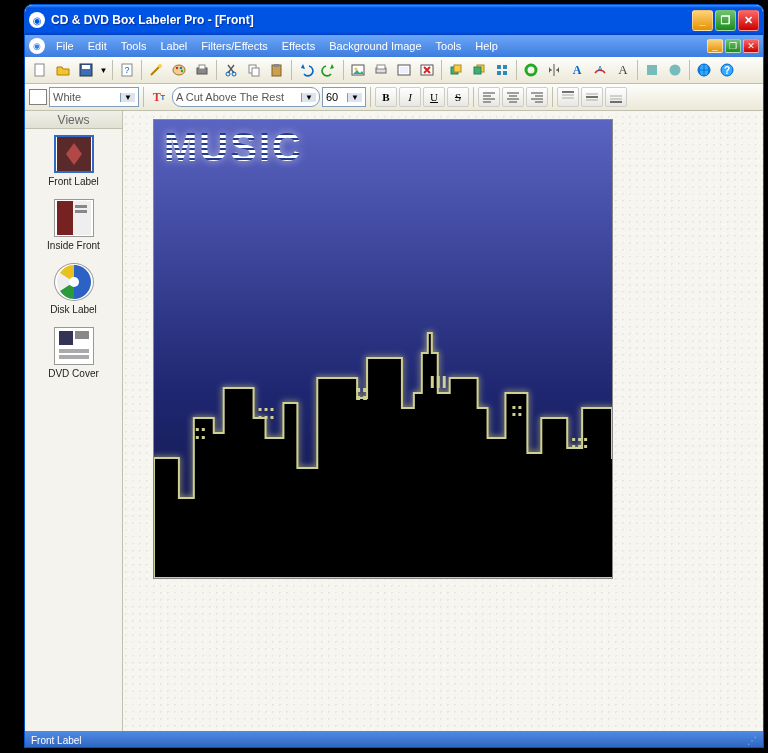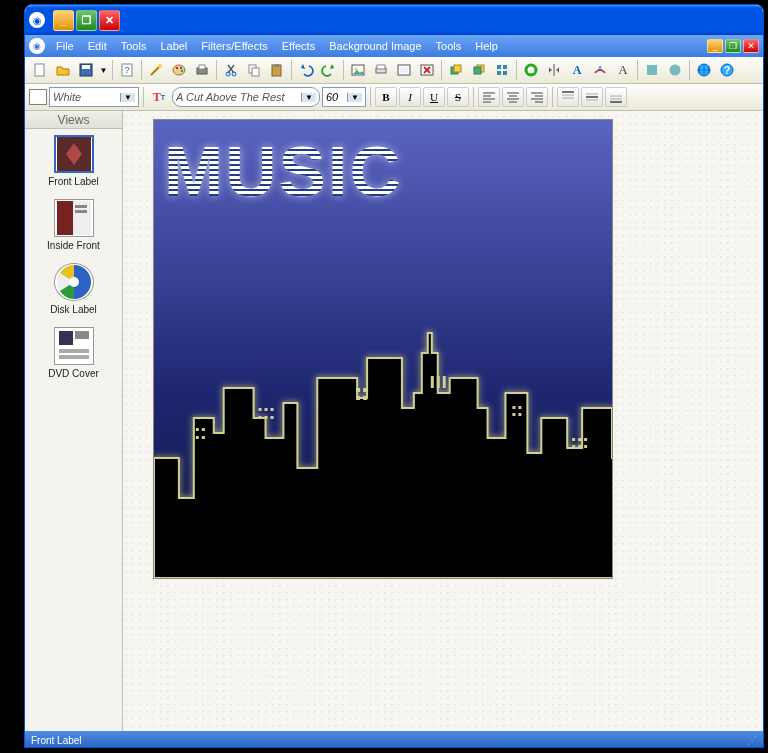--- a/index.html
+++ b/index.html
@@ -38,61 +38,62 @@
   .toolbar { background: linear-gradient(#fdfdfb,#ece9d8); border-bottom: 1px solid #c0c0b0;
     display: flex; align-items: center; padding: 2px 4px; gap: 1px; flex-wrap: nowrap;}
   .tb { width: 22px; height: 22px; border: 1px solid transparent; border-radius: 3px;
     display: flex; align-items: center; justify-content: center; cursor: pointer; font-size: 12px;}
   .tb svg { width: 16px; height: 16px; }
   .sep { width: 1px; height: 20px; background: #c0c0b0; margin: 0 2px; }
   .toolbar2 { background: linear-gradient(#fdfdfb,#ece9d8); border-bottom: 1px solid #c0c0b0;
     display: flex; align-items: center; padding: 2px 4px; gap: 2px;}
   .colorbox{width:18px;height:16px;border:1px solid #808080;background:#fff;}
   .combo{height:20px;border:1px solid #7f9db9;background:#fff;font-size:11px;display:flex;align-items:center;
-    padding:0 3px;position:relative;font-style:italic;}
+    padding:0 3px;position:relative;}
   .combo .val{flex:1;overflow:hidden;white-space:nowrap;color:#555;}
   .combo .arr{width:15px;text-align:center;color:#000;cursor:pointer;margin-left:2px;background:#dce4f0;border-left:1px solid #7f9db9;font-size:8px;}
   .fmtbtn{width:22px;height:20px;border:1px solid #ccc;background:linear-gradient(#fff,#e8e8e0);border-radius:2px;
     display:flex;align-items:center;justify-content:center;font-size:11px;font-family:'Times New Roman',serif;cursor:pointer;}
   .workarea{display:flex;height:calc(100% - 30px - 22px - 27px - 25px - 18px);}
   .sidebar{width:98px;background:#f4f3ee;border-right:1px solid #c0c0b0;}
   .sidebar-head{height:18px;background:linear-gradient(#f0f0e8,#e0e0d4);border-bottom:1px solid #c0c0b0;
     text-align:center;font-size:12px;color:#666;line-height:18px;}
   .side-item{display:flex;flex-direction:column;align-items:center;padding:6px 2px;cursor:pointer;font-size:10px;color:#222;}
   .side-item.selected .thumb{border:2px solid #316ac5;}
   .thumb{width:40px;height:38px;border:1px solid #999;margin-bottom:3px;background:#fff;
     display:flex;align-items:center;justify-content:center;overflow:hidden;}
   .canvas-area{flex:1;position:relative;overflow:auto;background:#f7f5f0;
     background-image:
       radial-gradient(circle at 20% 30%, #fff6 1px, transparent 1px),
       radial-gradient(circle at 70% 60%, #fff6 1px, transparent 1px),
       radial-gradient(circle at 40% 80%, #0001 1px, transparent 1px);
     background-size: 8px 8px, 9px 9px, 7px 7px;}
   .canvas{position:absolute;left:30px;top:8px;width:460px;height:460px;background:linear-gradient(#5a64c2,#1e2670 60%,#10153d);
     border:1px solid #888;overflow:hidden;}
-  .music-text{position:absolute;left:10px;top:11px;font-family:Impact,sans-serif;font-size:71px;letter-spacing:2px;font-weight:900;
+  .music-text{position:absolute;left:10px;top:5px;font-family:Impact,sans-serif;font-size:40px;letter-spacing:2px;font-weight:900;
     color:#fff;
     background:repeating-linear-gradient(#fff 0 3px,#233a8a 3px 5px);
     -webkit-background-clip:text;background-clip:text;-webkit-text-fill-color:transparent;
     filter:drop-shadow(0 0 4px #fff8);}
   .skyline{position:absolute;bottom:0;left:0;width:100%;height:280px;}
   .skyline svg{width:100%;height:100%;display:block;}
   .statusbar{height:18px;background:linear-gradient(#4f8be3,#2b63c0);color:#fff;font-size:10px;
     display:flex;align-items:center;padding:0 6px;}
   .statusbar .s1{width:390px;}
   .statusbar .s2{flex:1;}
   .grip{margin-left:auto;color:#fff6;font-size:10px;}
 </style>
 </head>
 <body>
 
 <div class="window">
 
   <div class="titlebar">
     <div class="icon">◉</div>
+    <div class="title">CD &amp; DVD Box Labeler Pro - [Front]</div>
     <div class="winbtn mn">_</div>
     <div class="winbtn mx">❐</div>
     <div class="winbtn cl">✕</div>
   </div>
 
   <div class="menubar">
     <div class="icon">◉</div>
     <span class="mi">File</span>
     <span class="mi">Edit</span>
     <span class="mi">Tools</span>

